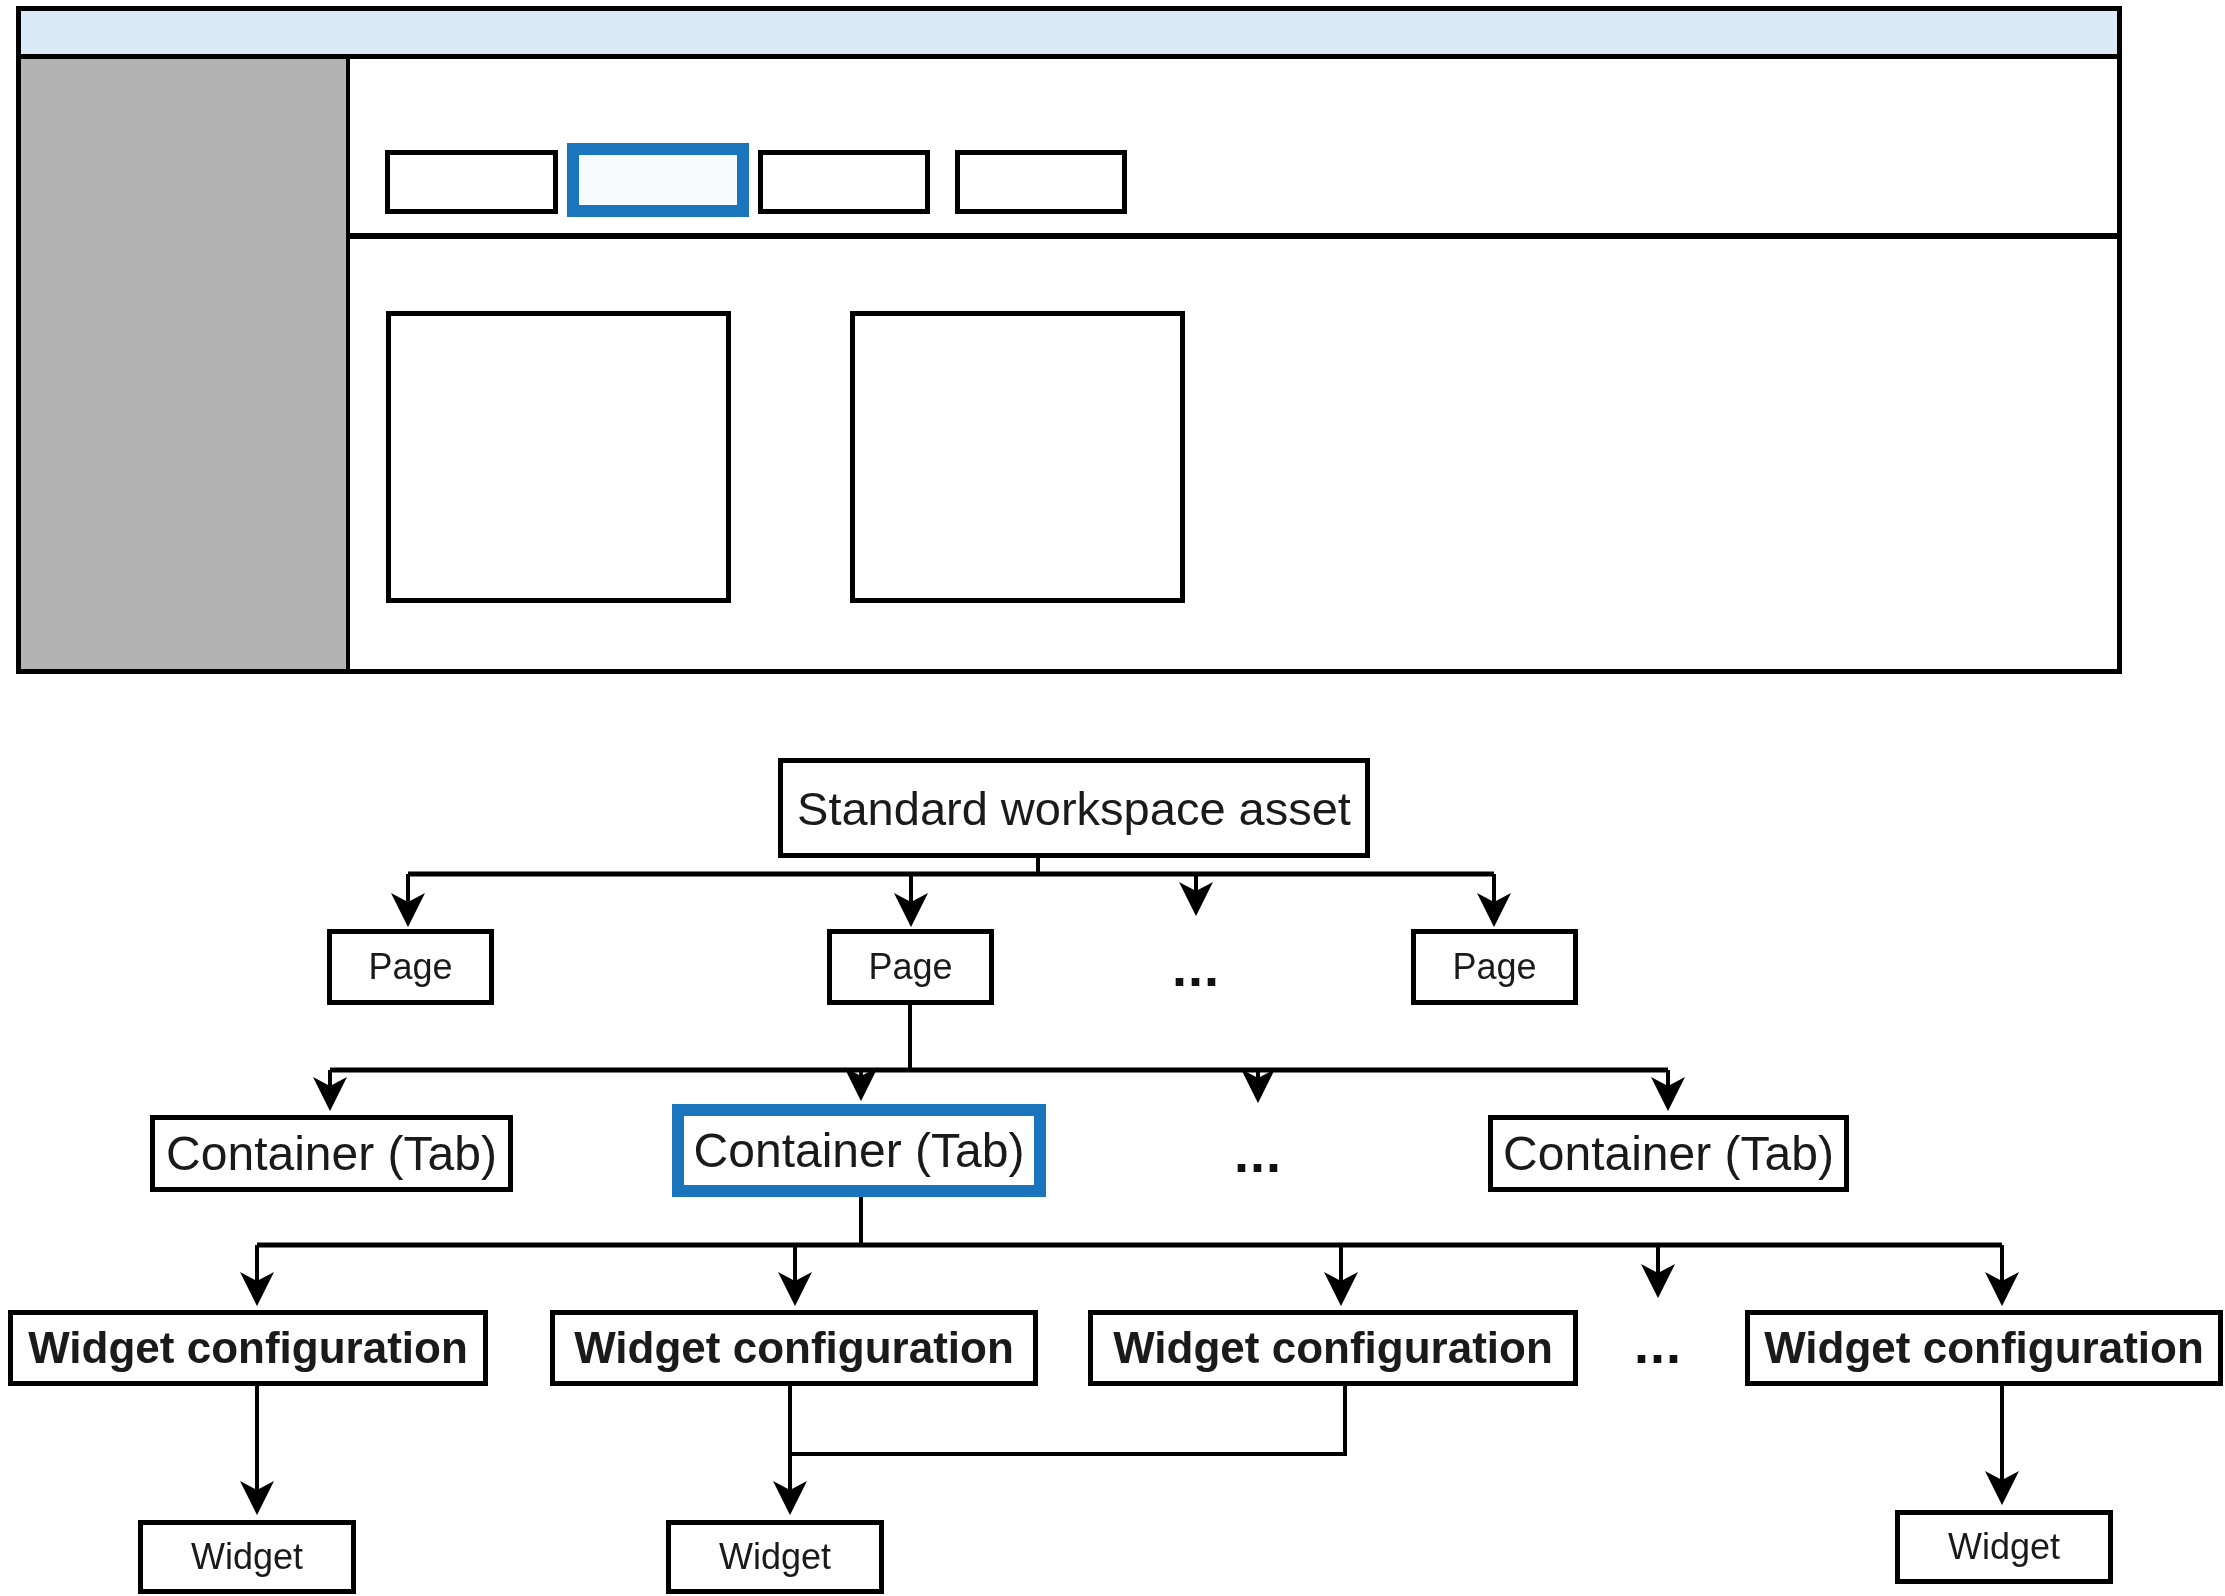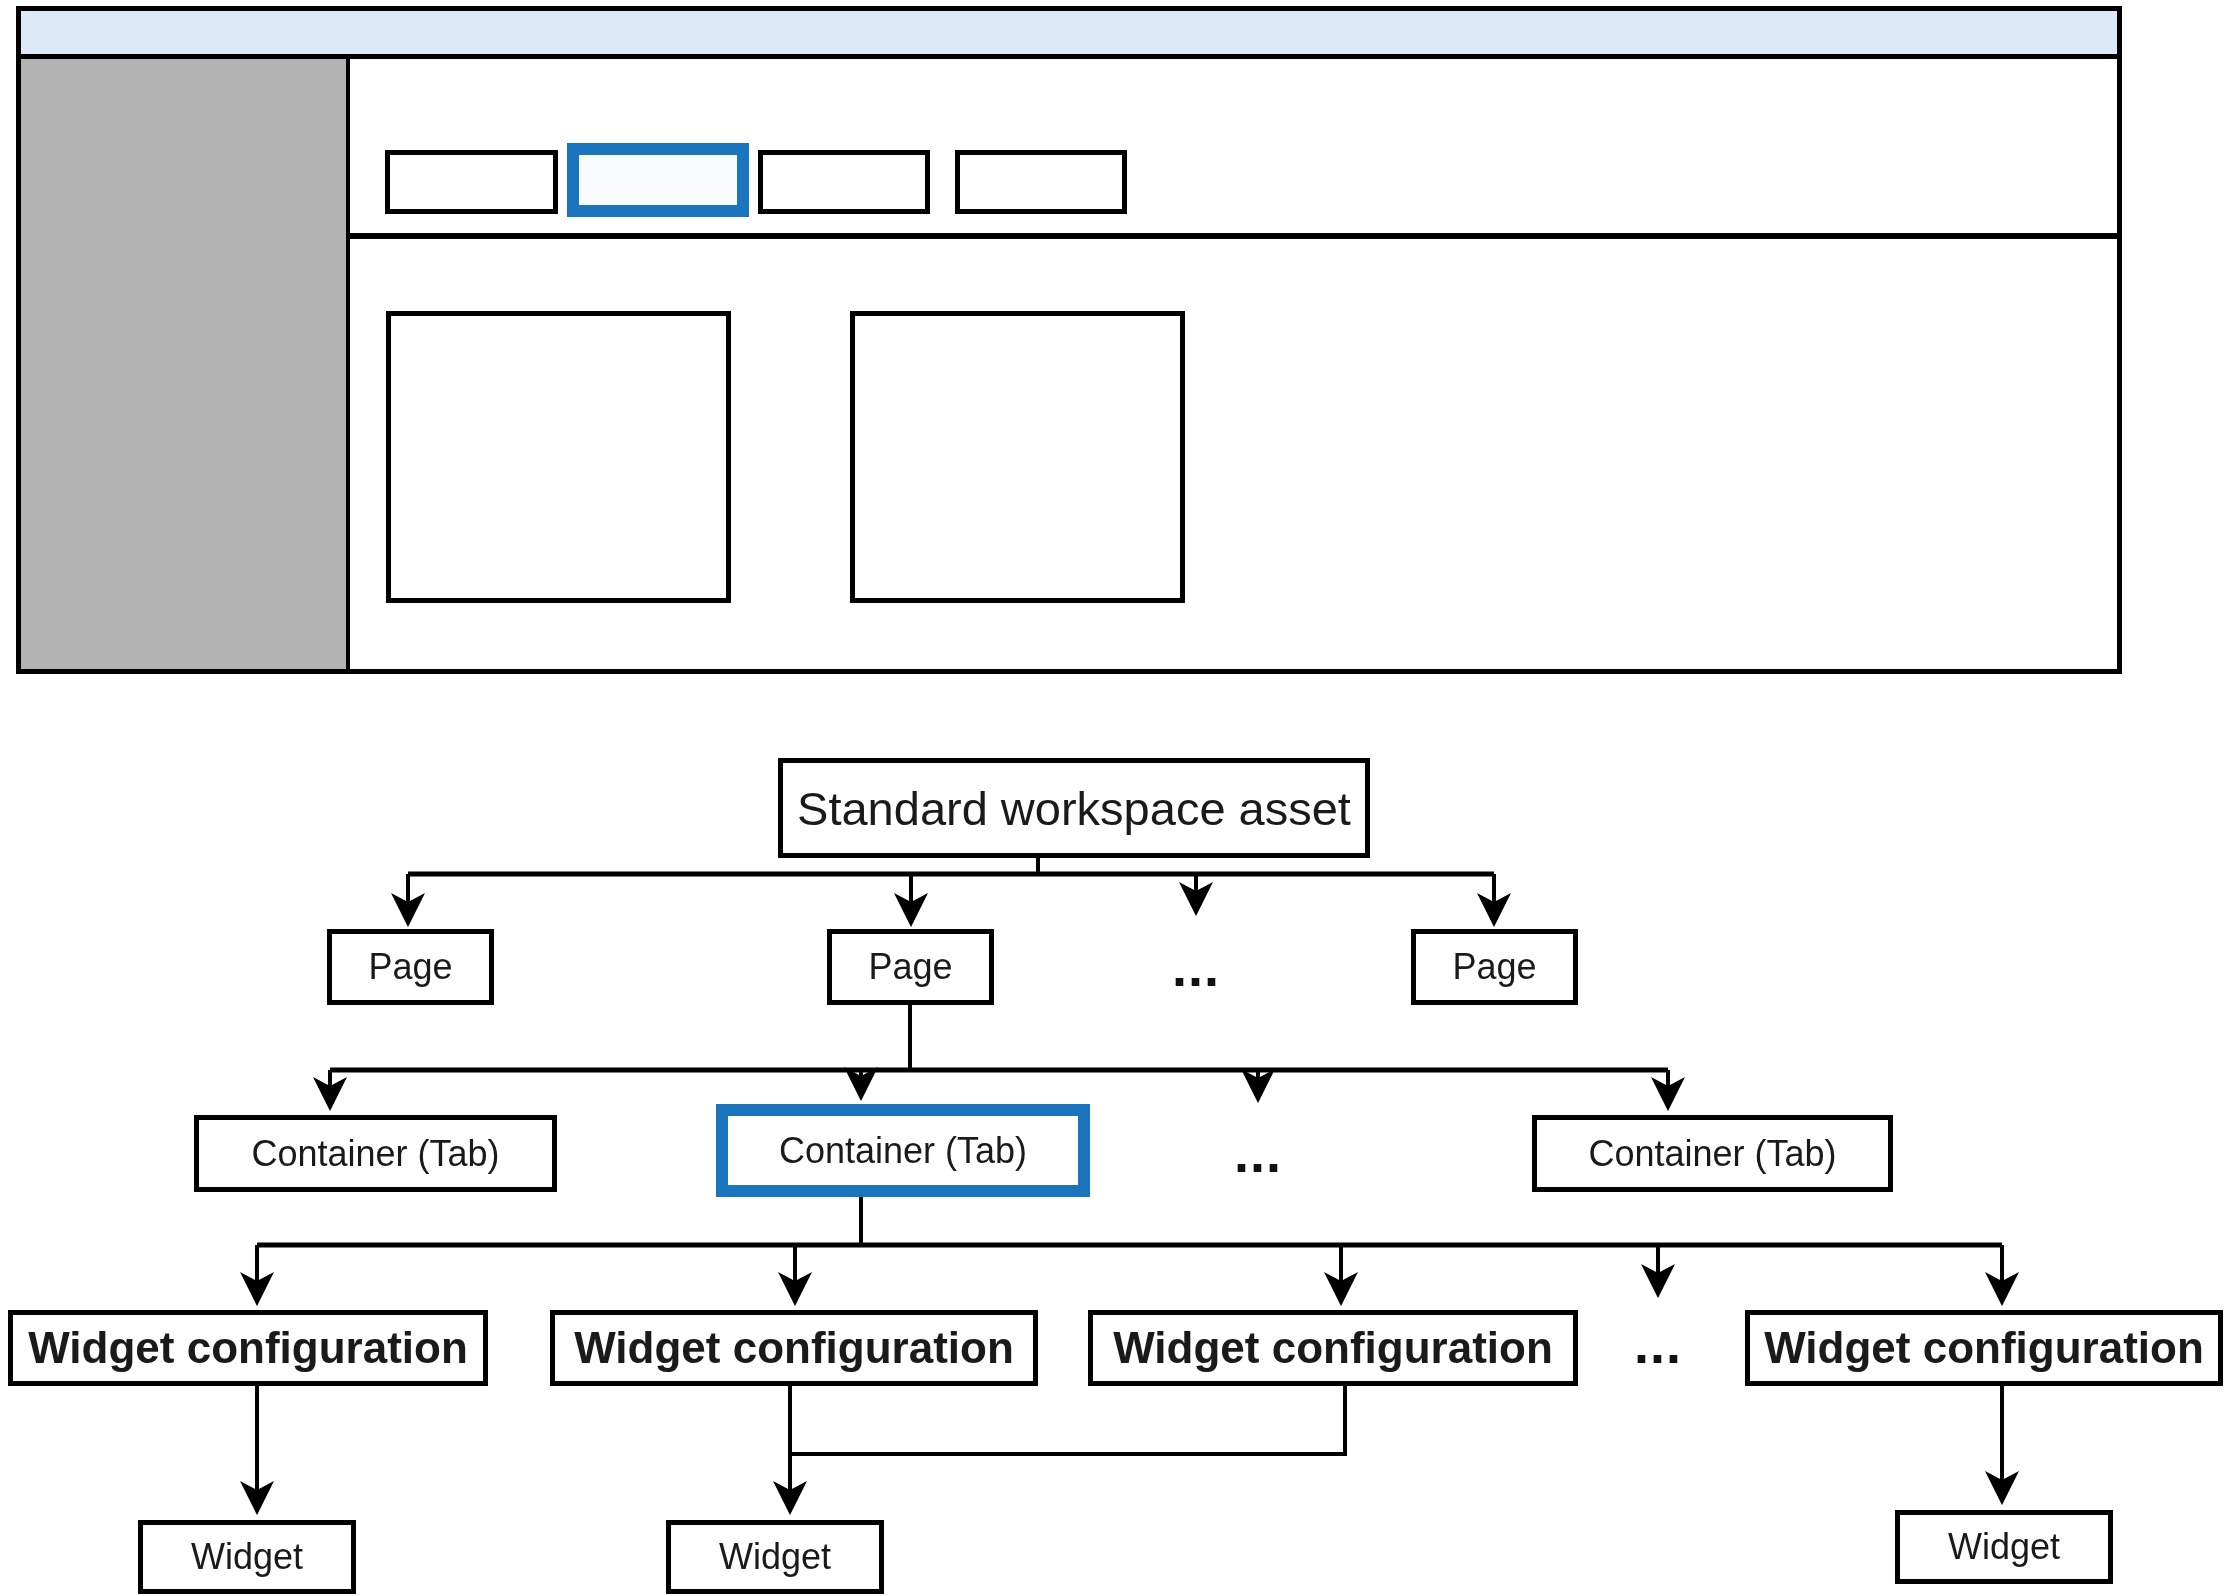--- a/index.html
+++ b/index.html
@@ -18,21 +18,21 @@
   .tab-sep{background:#000;}
   .placeholder{border:5px solid #000;background:#fff;}
   
   .connectors{position:absolute;left:0;top:0;pointer-events:none;}
   .node{
     position:absolute;box-sizing:border-box;border:5px solid #000;background:#fff;
     display:flex;align-items:center;justify-content:center;
     font-size:36px;line-height:1;white-space:nowrap;color:#1a1a1a;
   }
   .node.root{font-size:47px;}
-  .node.container{font-size:36px;margin-left:44px;}
+  .node.container{font-size:48px;}
   .node.wconfig{font-size:44px;font-weight:bold;}
   .node.hl{border:12px solid #1b75bc;}
   .dots{
     position:absolute;display:flex;align-items:center;justify-content:center;
     font-size:54px;font-weight:700;letter-spacing:1px;color:#111;border:none;background:transparent;
   }
 </style>
 </head>
 <body>
 

